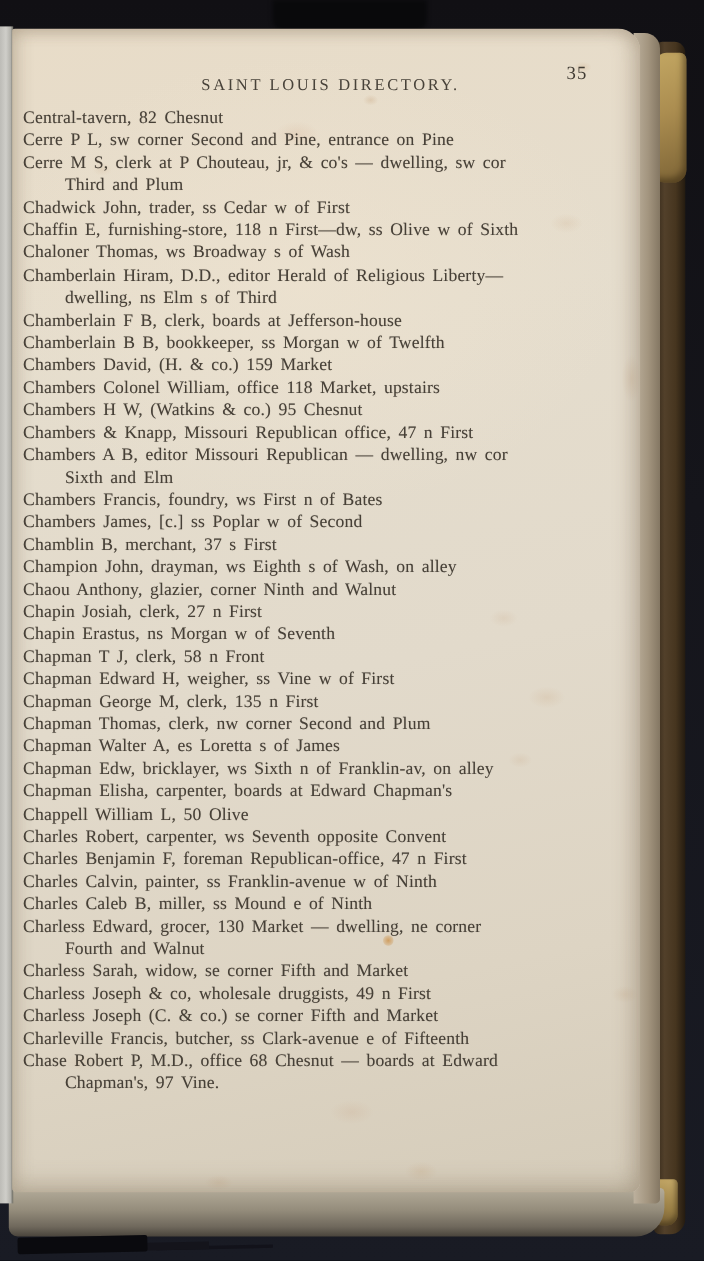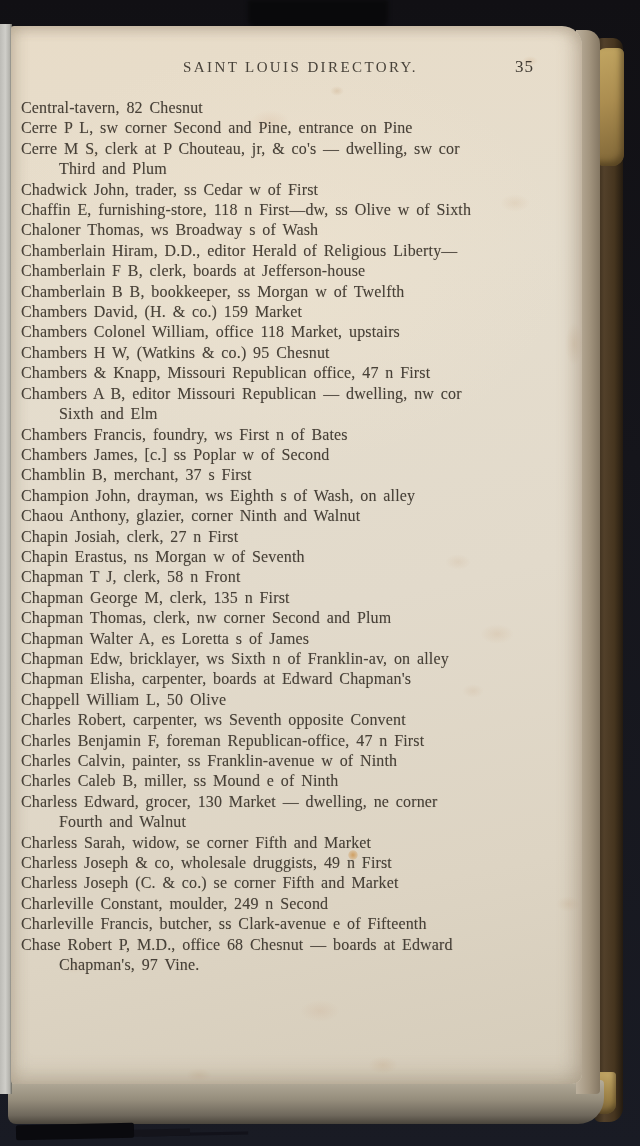--- a/index.html
+++ b/index.html
@@ -41,21 +41,21 @@
       linear-gradient(168deg,#e8dcc8 0%,#e5ddcd 28%,#e2dacb 55%,#ddd4c3 80%,#d5ccba 100%);
     border-radius:3px 20px 10px 4px;
     box-shadow:inset -10px 0 16px rgba(125,105,80,.22),
                inset 0 -12px 18px rgba(130,115,90,.20),
                inset 8px 0 12px rgba(160,150,128,.18),
                inset 0 6px 10px rgba(150,130,105,.18);
   }
   
   .stain{position:absolute;border-radius:50%;pointer-events:none;}
   
-  .hdr{position:relative;padding-top:33px;height:30px;margin-left:36px;}
+  .hdr{position:relative;padding-top:44px;height:30px;margin-left:36px;}
   .hdr-title{display:block;text-align:center;font-size:15px;letter-spacing:2.4px;
     color:rgba(58,52,44,.92);transform:translateX(-14px);}
   .hdr-num{position:absolute;right:48px;top:31px;font-size:17px;color:rgba(55,49,42,.95);letter-spacing:1px;}
   
   .listing{position:absolute;left:10px;top:72px;width:556px;
     font-size:16px;line-height:20.4px;color:rgba(62,56,47,.93);
     text-shadow:0 0 .7px rgba(62,56,47,.32);word-spacing:2.6px;letter-spacing:.15px;}
   .line{white-space:nowrap;}
   .line.cont{padding-left:38px;}
 </style>
@@ -110,20 +110,21 @@
           <div class="line">Chadwick John, trader, ss Cedar w of First</div>
         </div>
         <div class="entry">
           <div class="line">Chaffin E, furnishing-store, 118 n First—dw, ss Olive w of Sixth</div>
         </div>
         <div class="entry">
           <div class="line">Chaloner Thomas, ws Broadway s of Wash</div>
         </div>
         <div class="entry">
           <div class="line">Chamberlain Hiram, D.D., editor Herald of Religious Liberty—</div>
+          <div class="line cont">dwelling, ns Elm s of Third</div>
         </div>
         <div class="entry">
           <div class="line">Chamberlain F B, clerk, boards at Jefferson-house</div>
         </div>
         <div class="entry">
           <div class="line">Chamberlain B B, bookkeeper, ss Morgan w of Twelfth</div>
         </div>
         <div class="entry">
           <div class="line">Chambers David, (H. &amp; co.) 159 Market</div>
         </div>
@@ -158,20 +159,23 @@
         <div class="entry">
           <div class="line">Chapin Josiah, clerk, 27 n First</div>
         </div>
         <div class="entry">
           <div class="line">Chapin Erastus, ns Morgan w of Seventh</div>
         </div>
         <div class="entry">
           <div class="line">Chapman T J, clerk, 58 n Front</div>
         </div>
         <div class="entry">
+          <div class="line">Chapman Edward H, weigher, ss Vine w of First</div>
+        </div>
+        <div class="entry">
           <div class="line">Chapman George M, clerk, 135 n First</div>
         </div>
         <div class="entry">
           <div class="line">Chapman Thomas, clerk, nw corner Second and Plum</div>
         </div>
         <div class="entry">
           <div class="line">Chapman Walter A, es Loretta s of James</div>
         </div>
         <div class="entry">
           <div class="line">Chapman Edw, bricklayer, ws Sixth n of Franklin-av, on alley</div>
@@ -199,23 +203,20 @@
           <div class="line cont">Fourth and Walnut</div>
         </div>
         <div class="entry">
           <div class="line">Charless Sarah, widow, se corner Fifth and Market</div>
         </div>
         <div class="entry">
           <div class="line">Charless Joseph &amp; co, wholesale druggists, 49 n First</div>
         </div>
         <div class="entry">
           <div class="line">Charless Joseph (C. &amp; co.) se corner Fifth and Market</div>
-        </div>
-        <div class="entry">
-          <div class="line">Charleville Constant, moulder, 249 n Second</div>
         </div>
         <div class="entry">
           <div class="line">Charleville Francis, butcher, ss Clark-avenue e of Fifteenth</div>
         </div>
         <div class="entry">
           <div class="line">Chase Robert P, M.D., office 68 Chesnut — boards at Edward</div>
           <div class="line cont">Chapman's, 97 Vine.</div>
         </div>
       </div>
   </div>

